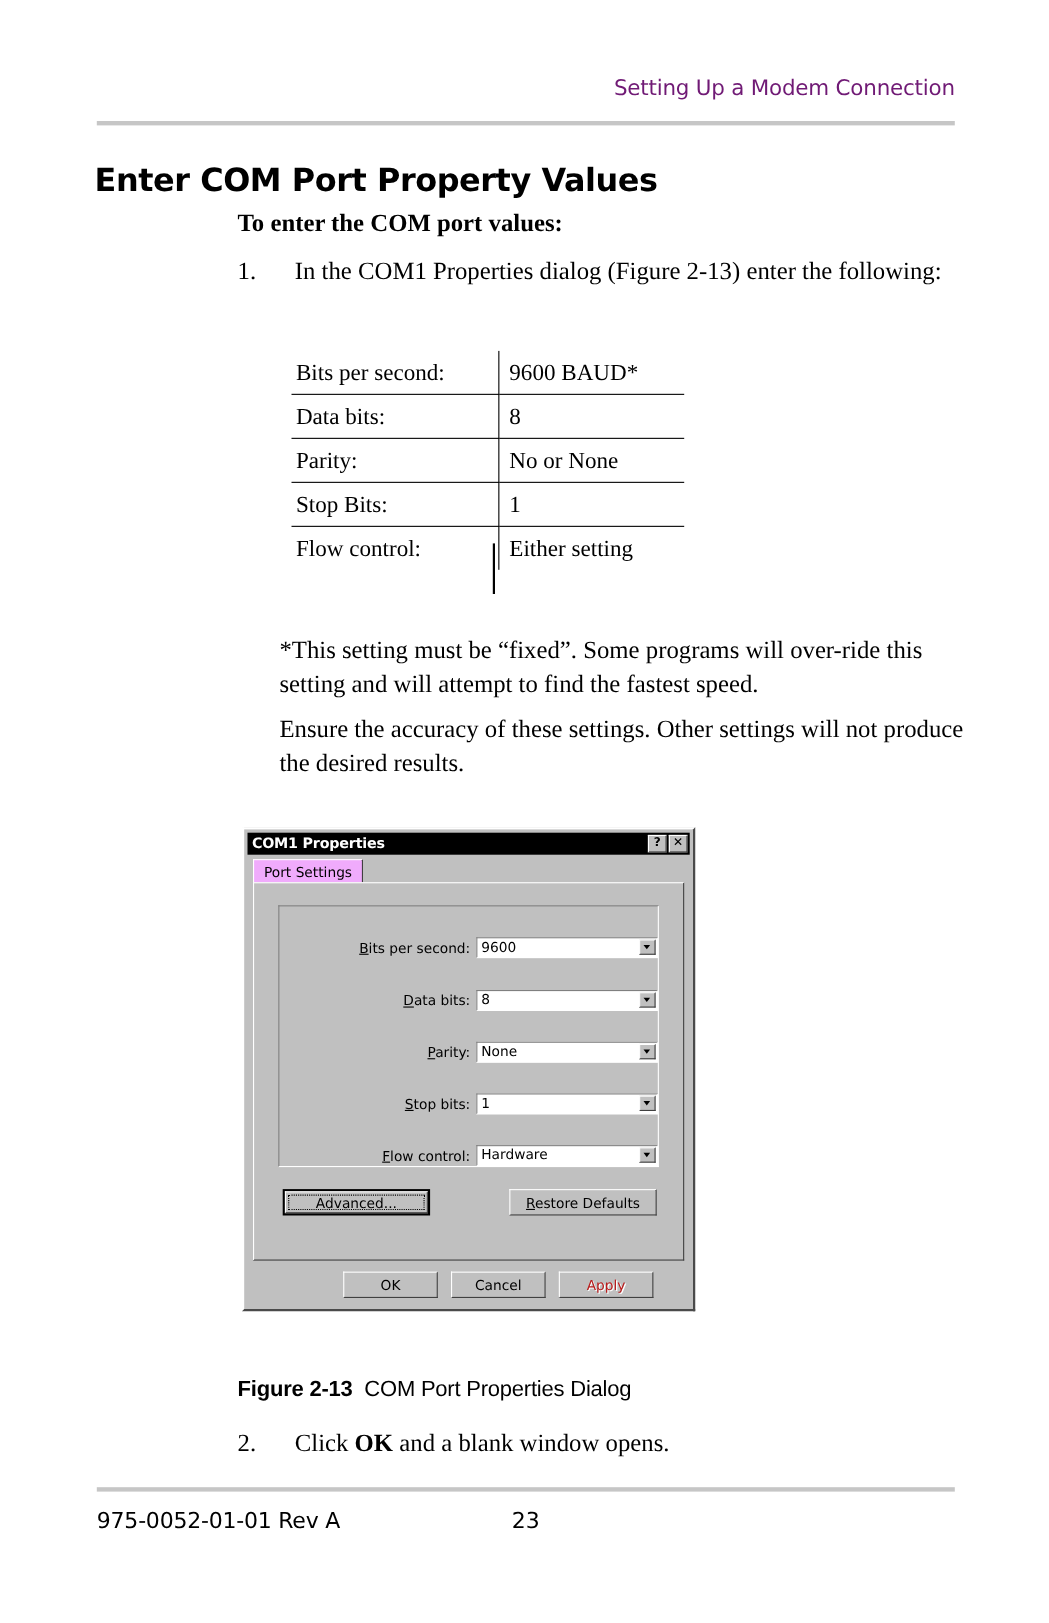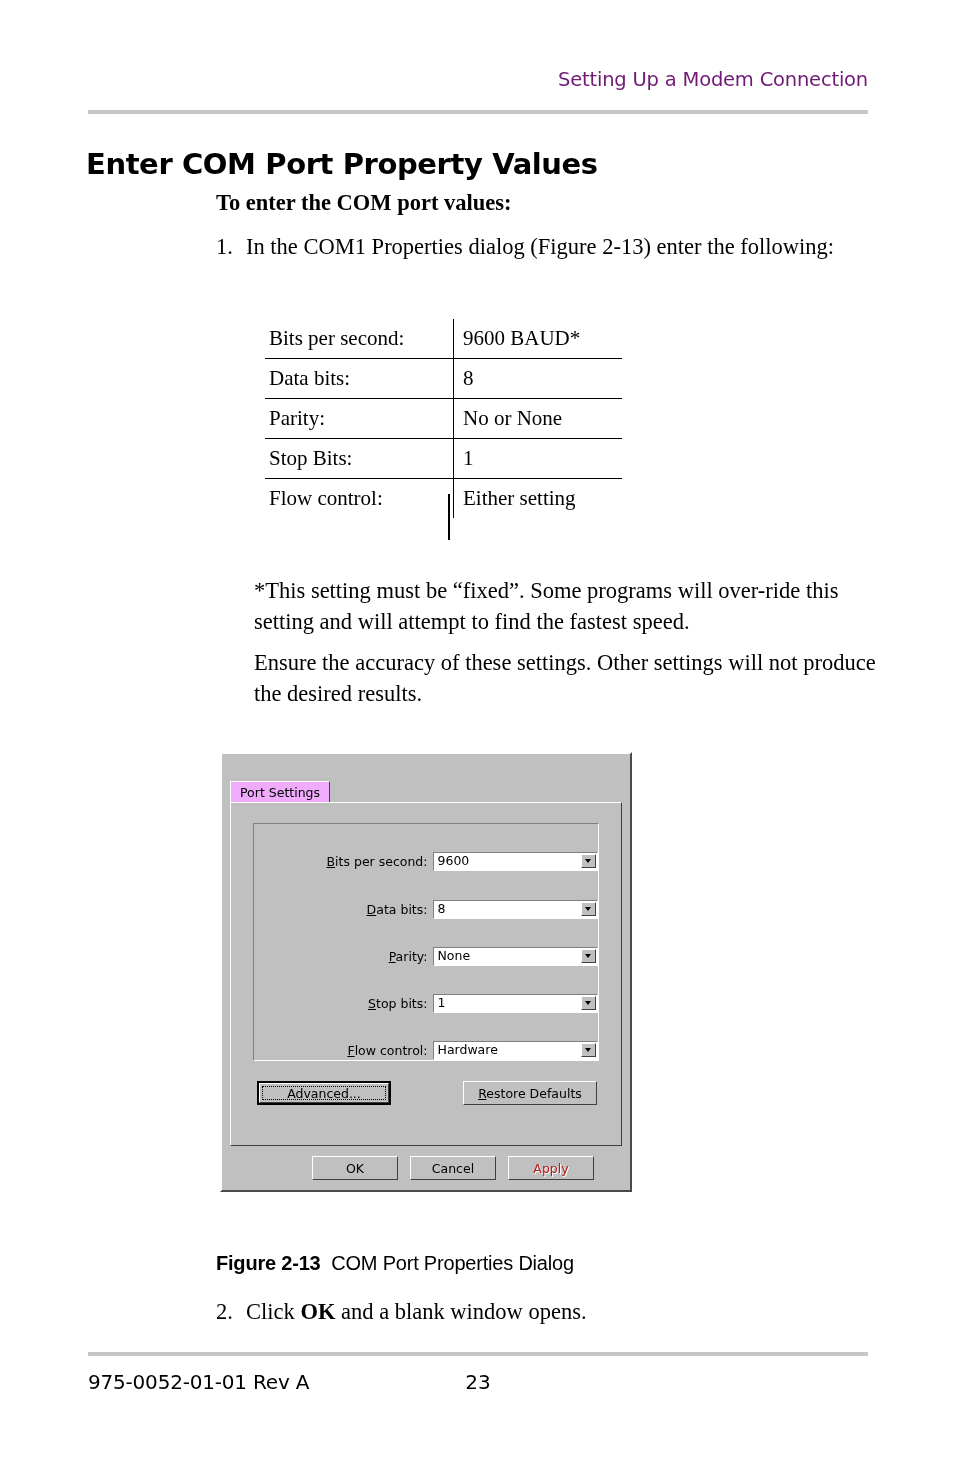--- a/index.html
+++ b/index.html
@@ -74,21 +74,21 @@
     line-height: 32px;
   }
   .step .num {
     position: absolute;
     left: 0;
     top: 0;
     width: 40px;
   }
   .step .txt {
     display: block;
-    margin-left: 30px;
+    margin-left: 52px;
   }
   #step1 { left: 216px; top: 231px; width: 660px; }
   #step2 { left: 216px; top: 1296px; width: 660px; }
 
   
   .settings-table {
     position: absolute;
     left: 265px;
     top: 319px;
     width: 357px;
@@ -422,20 +422,27 @@
     </tr>
   </tbody>
 </table>
 <div class="table-divider-tail"></div>
 
 <p class="body-para" id="para-footnote">*This setting must be “fixed”. Some programs will over-ride this setting and will attempt to find the fastest speed.</p>
 <p class="body-para" id="para-ensure">Ensure the accuracy of these settings. Other settings will not produce the desired results.</p>
 
 <div class="dialog">
 
+  <div class="titlebar">
+    <span class="titlebar-text">COM1 Properties</span>
+    <span class="titlebar-buttons">
+      <span class="tb-btn">?</span>
+      <span class="tb-btn">✕</span>
+    </span>
+  </div>
 
   <div class="tab-row">
     <span class="tab">Port Settings</span>
   </div>
 
   <div class="tab-panel">
 
     <div class="group-box">
 
       <div class="field-row" style="top:26px;">

